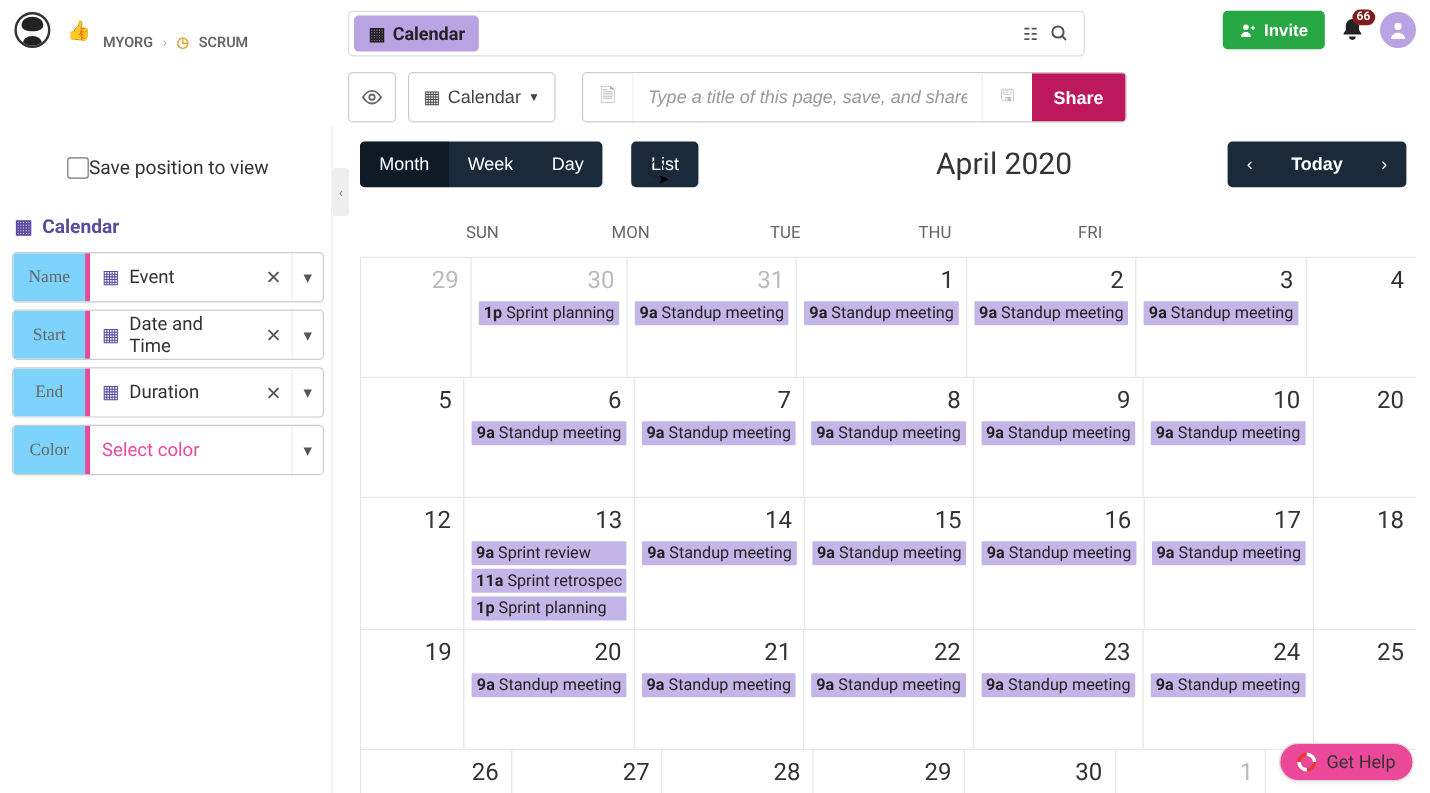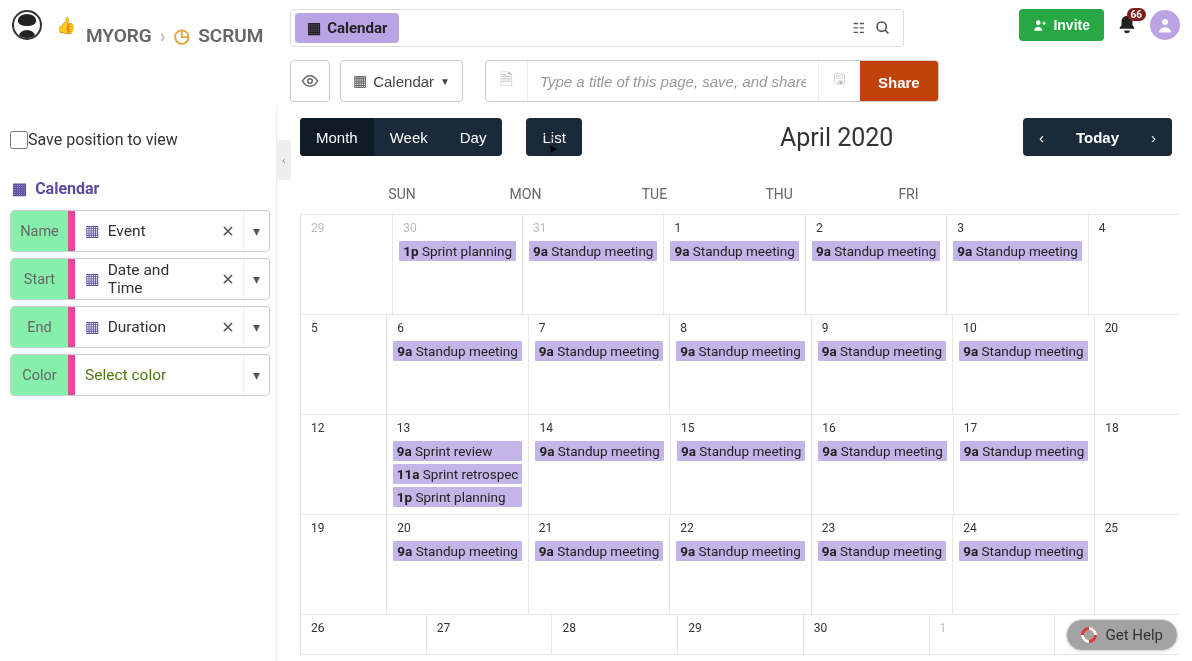--- a/index.html
+++ b/index.html
@@ -4,55 +4,55 @@
 <style>
   * { box-sizing: border-box; margin: 0; padding: 0; }
   body { font-family: -apple-system, BlinkMacSystemFont, "Segoe UI", Roboto, Helvetica, Arial, sans-serif; font-size: 14px; color: #333; background:#fff; width:1192px; height:661px; overflow:hidden; position:relative;}
   
   
   .topbar { display:flex; align-items:center; height:50px; padding:0 12px; gap:10px; }
   .avatar-main { width:30px; height:30px; border-radius:50%; background:#fff; border:2px solid #333; position:relative; overflow:hidden;}
   .avatar-main::before{content:"";position:absolute;top:2px;left:4px;width:18px;height:12px;background:#222;border-radius:50% 50% 40% 40%;}
   .avatar-main::after{content:"";position:absolute;bottom:-4px;left:5px;width:16px;height:12px;background:#222;border-radius:50% 50% 0 0;}
   .thumb { color:#8e4e9e; margin-left:4px; font-size:16px;}
-  .breadcrumb { display:flex; align-items:center; gap:8px; color:#666; font-weight:600; font-size:19px;margin-top:20px;}
+  .breadcrumb { display:flex; align-items:center; gap:8px; color:#666; font-weight:600; font-size:12px;margin-top:20px;}
   .breadcrumb .chev{color:#bbb;}
   .bc-icon{color:#e1a642;}
   .search-group{ display:flex; align-items:center; border:1px solid #ddd; border-radius:4px; height:38px; width:614px; position:absolute; left:290px; top:9px;}
   .chip-cal { background:#b9a3e3; color:#222; font-weight:700; padding:6px 12px; border-radius:4px; display:inline-flex; align-items:center; gap:6px; margin-left:4px; font-size:15px;}
   .search-icons{margin-left:auto; display:flex; gap:10px; padding-right:12px; color:#555;}
   
   .top-right { position:absolute; right:12px; top:9px; display:flex; align-items:center; gap:12px;}
   .invite-btn{ background:#28a745; color:#fff; border:none; border-radius:4px; padding:8px 14px; font-weight:700; font-size:14px; display:flex; align-items:center; gap:6px;}
   .bell-wrap{ position:relative; color:#222; font-size:20px;}
   .badge{ position:absolute; top:-6px; right:-8px; background:#7f1d1d; color:#fff; font-size:10px; border-radius:8px; padding:1px 4px; font-weight:700;}
   .user-av{ width:30px; height:30px; border-radius:50%; background:#b9a3e3; display:flex; align-items:center; justify-content:center; color:#fff;}
   
   
   .row2 { position:absolute; left:290px; top:60px; display:flex; align-items:center; gap:10px; height:42px;}
   .btn-outline{ border:1px solid #ccc; background:#fff; height:42px; padding:0 12px; border-radius:4px; display:flex; align-items:center; gap:6px; color:#444; font-size:15px;}
   .page-title-group{ display:flex; border:1px solid #ccc; border-radius:4px; height:42px; overflow:hidden;}
   .page-title-group .icon-cell{ width:42px; display:flex; align-items:center; justify-content:center; border-right:1px solid #eee; color:#aaa; font-size:16px;}
   .page-title-input{ border:none; padding:0 12px; width:290px; font-style:italic; color:#999; font-size:15px;}
   .page-title-input::placeholder{color:#999;}
   .save-cell{ width:42px; display:flex; align-items:center; justify-content:center; border-left:1px solid #eee; color:#bbb;}
-  .share-btn{ background:#c2410c; color:#fff; border:none; height:42px; padding:0 18px; font-weight:700; font-size:15px;}
+  .share-btn{ background:#be185d; color:#fff; border:none; height:42px; padding:0 18px; font-weight:700; font-size:15px;}
   
   
   .sidebar { position:absolute; left:10px; top:130px; width:260px; }
-  .save-pos{ display:flex; align-items:center; gap:0; font-size:16px; color:#333; margin-bottom:30px;}
+  .save-pos{ display:flex; align-items:center; gap:0; font-size:16px; color:#333; margin-bottom:30px;justify-content:center;}
   .save-pos input{ width:18px; height:18px;}
   .cal-title{ display:flex; align-items:center; gap:8px; color:#5b4a9e; font-weight:700; font-size:16px; margin:4px 0 12px 2px;}
   .field-row{ display:flex; border:1px solid #ccc; border-radius:4px; height:42px; margin-bottom:6px; overflow:hidden;}
-  .field-row .lbl{ width:64px; background:#86efac; display:flex; align-items:center; justify-content:center; color:#666; font-size:14.5px; border-right:7px solid #ec4899;}
+  .field-row .lbl{ width:64px; background:#7dd3fc; display:flex; align-items:center; justify-content:center; color:#666; font-size:14.5px; border-right:4px solid #ec4899;font-family:Liberation Serif, serif;}
   .field-row .val{ flex:1; display:flex; align-items:center; gap:8px; padding:0 10px; font-size:15.5px; color:#333;}
   .field-row .val .ico{color:#5b4a9e;}
   .field-row .clear{ width:30px; display:flex; align-items:center; justify-content:center; color:#555; font-size:16px;}
   .field-row .dd{ width:26px; display:flex; align-items:center; justify-content:center; color:#555; border-left:1px solid #eee;}
-  .field-row.color .val{color:#4d7c0f;}
+  .field-row.color .val{color:#ec4899;}
   
   .collapse-handle{ position:absolute; left:277px; top:140px; width:14px; height:40px; background:#eee; display:flex; align-items:center; justify-content:center; color:#888; border-radius:3px; font-size:11px;}
   .vline{ position:absolute; left:276px; top:105px; width:1px; height:560px; background:#eee;}
   
   
   .cal-controls{ position:absolute; left:300px; top:118px; right:20px; display:flex; align-items:center; height:38px;}
   .seg{ display:flex; background:#1a2a3a; border-radius:4px; overflow:hidden; height:38px;}
   .seg button{ background:transparent; border:none; color:#fff; padding:0 16px; font-size:15px;}
   .seg button.active{ background:#0e1a26;}
   .seg.list{ margin-left:24px;}
@@ -64,28 +64,28 @@
   
   
   .grid{ position:absolute; left:300px; top:180px; right:12px; bottom:-60px; }
   .dow{ display:grid; grid-template-columns:repeat(7,1fr); text-align:right; color:#666; font-size:14px; border-bottom:1px solid #e6e6e6;}
   .dow div{ padding:6px 10px 12px;}
   .weeks{}
   .week{ display:grid; grid-template-columns:repeat(7,1fr); min-height:100px; border-bottom:1px solid #e6e6e6;}
   .week.short{min-height:40px;}
   .day{ border-left:1px solid #e6e6e6; padding:6px 4px 4px; position:relative;}
   .day:first-child{border-left:1px solid #e6e6e6;}
-  .daynum{ text-align:left; font-size:12px; color:#333; padding:0 6px 4px; font-weight:400;}
+  .daynum{ text-align:right; font-size:20px; color:#333; padding:0 6px 4px; font-weight:400;}
   .daynum.other{ color:#bbb;}
   .week:last-child .day:last-child .daynum{color:#bbb;}
   .event{ background:#c4b5e8; color:#222; font-size:13.5px; padding:2px 4px; border-radius:1px; margin:2px 2px 3px 2px; white-space:nowrap; overflow:hidden; text-overflow:clip;}
   .event b{font-weight:700;}
   
   
-  .get-help{ position:absolute; right:14px; bottom:10px; background:#a3a3a3; border:1px solid #ddd; border-radius:18px; padding:6px 14px; display:flex; align-items:center; gap:8px; font-size:15px; box-shadow:0 1px 3px rgba(0,0,0,.1);}
+  .get-help{ position:absolute; right:14px; bottom:10px; background:#ec4899; border:1px solid #ddd; border-radius:18px; padding:6px 14px; display:flex; align-items:center; gap:8px; font-size:15px; box-shadow:0 1px 3px rgba(0,0,0,.1);}
   .lifebuoy{ width:16px; height:16px; border:3px solid #e53935; border-radius:50%; position:relative;}
   .lifebuoy::before{content:"";position:absolute;inset:-3px;border:3px solid transparent;border-top-color:#fff;border-bottom-color:#fff;border-radius:50%;transform:rotate(45deg);}
   
   svg{display:block;}
 </style>
 </head>
 <body>
 
 <div class="topbar">
   <div class="avatar-main"></div>

